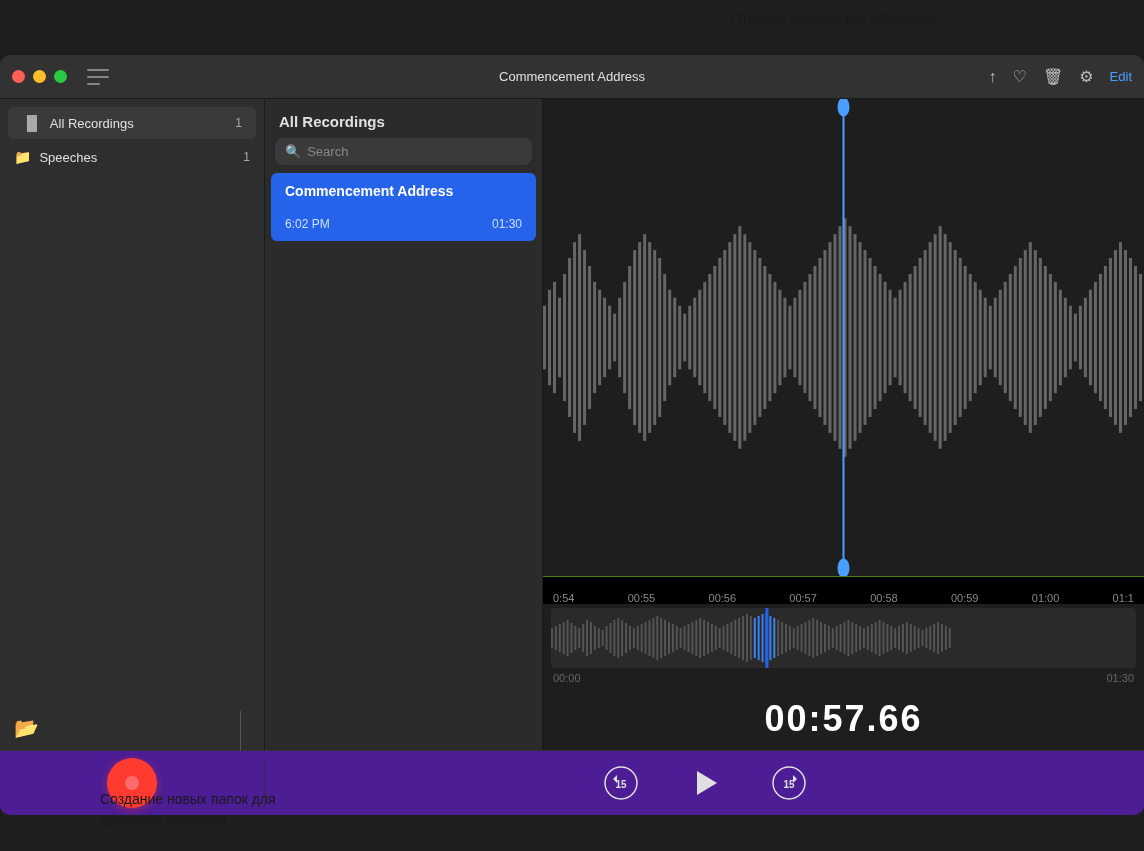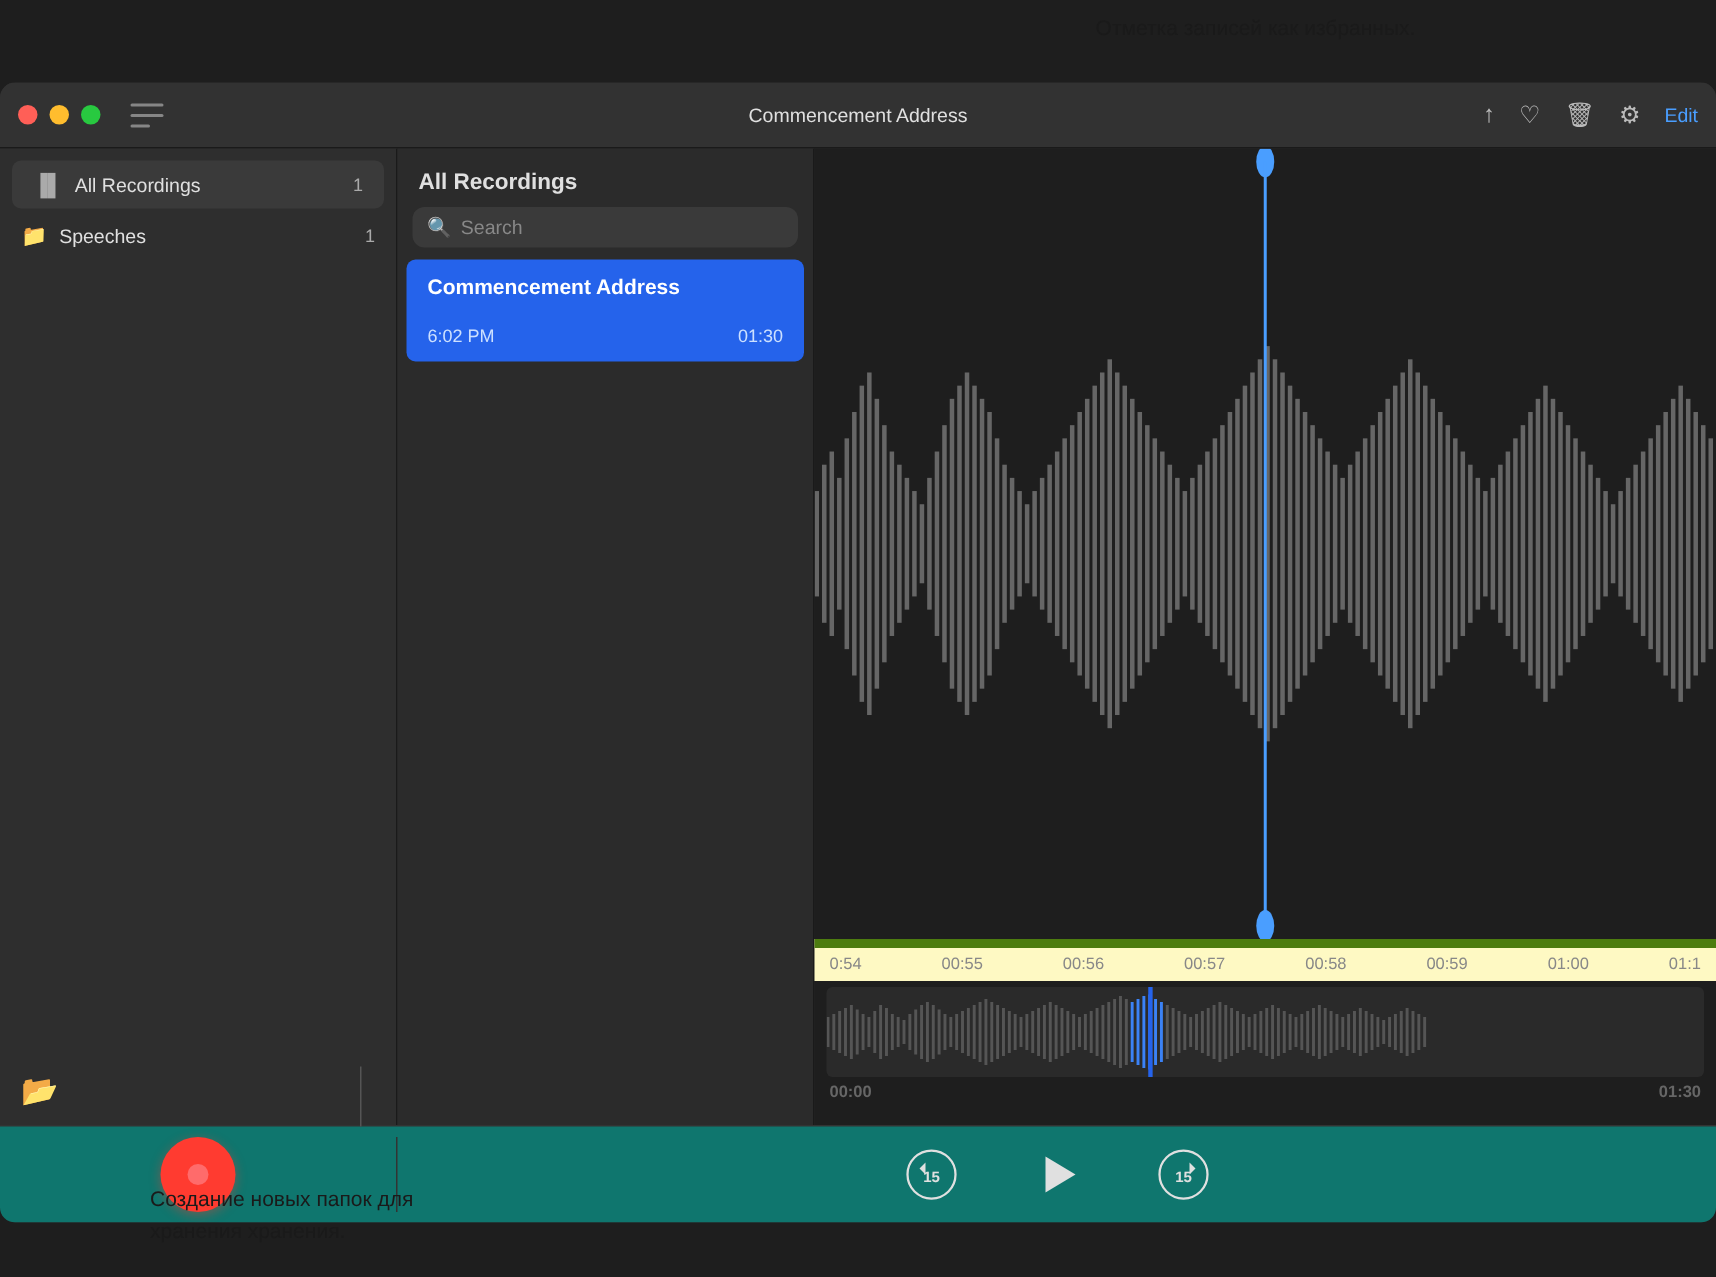--- a/index.html
+++ b/index.html
@@ -271,24 +271,24 @@
     }
 
     .waveform-svg {
       width: 100%;
       height: 100%;
     }
 
     
     .timeline-ruler {
       height: 28px;
-      background: #fef9c3;
-      border-top: 6px solid #4d7c0f;
-      display: flex;
-      align-items: center;
+      background: #000000;
+      border-top: 1px solid #4d7c0f;
+      display: flex;
+      align-items: flex-end;
       padding: 0 10px;
       position: relative;
       overflow: hidden;
     }
     .ruler-labels {
       display: flex;
       width: 100%;
       justify-content: space-between;
       color: #888;
       font-size: 11px;
@@ -308,40 +308,39 @@
       height: 100%;
     }
 
     
     .mini-ruler {
       display: flex;
       justify-content: space-between;
       padding: 0 10px;
       color: #666;
       font-size: 11px;
-      margin-bottom: 16px;
-      font-weight: bold;
+      margin-bottom: 4px;
     }
 
     
     .timer-display {
       text-align: center;
       padding: 10px;
       color: #fff;
       font-size: 36px;
       font-weight: 700;
       letter-spacing: 2px;
     }
 
     
     .bottom-controls {
       display: flex;
       align-items: center;
       height: 65px;
-      background: #0f766e;
+      background: #4c1d95;
       border-top: 1px solid #333;
     }
     .left-controls {
       width: 265px;
       display: flex;
       justify-content: center;
       align-items: center;
       border-right: 1px solid #333;
       flex-shrink: 0;
     }
@@ -731,20 +730,21 @@
 
           <rect x="220" y="0" width="3" height="60" fill="#2563eb"></rect>
         </svg>
       </div>
 
       <div class="mini-ruler">
         <span>00:00</span>
         <span>01:30</span>
       </div>
 
+      <div class="timer-display">00:57.66</div>
 
     </div>
   </div>
 
   <div class="bottom-controls">
     <div class="left-controls">
       <button class="record-btn">
         <svg width="18" height="18" viewBox="0 0 18 18">
           <circle cx="9" cy="9" r="7" fill="#ff6b6b"></circle>
         </svg>

